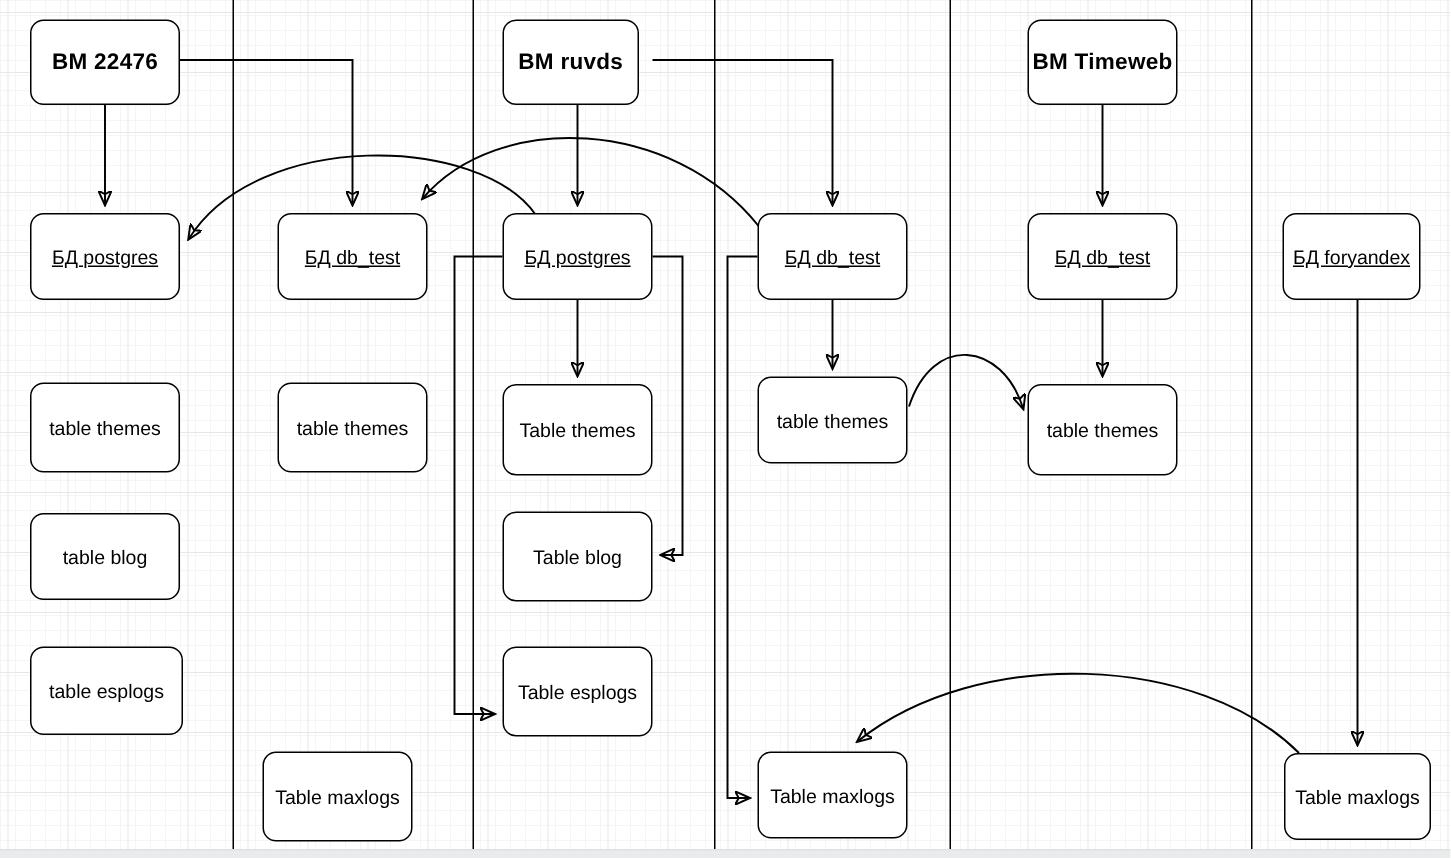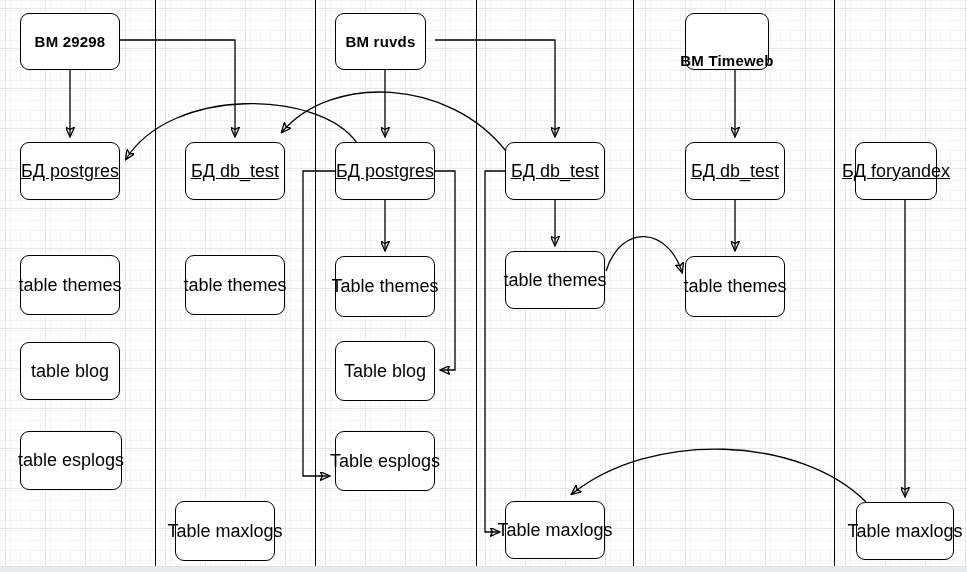--- a/index.html
+++ b/index.html
@@ -20,21 +20,21 @@
   .lane-line{
     position:absolute;top:0;width:0;height:566px;
     border-left:1.5px solid #000;
   }
   .node{
     position:absolute;
     background:#ffffff;
     border:1px solid #000000;
     border-radius:9px;
     display:flex;align-items:center;justify-content:center;
-    font-size:18px;color:#000;
+    font-size:13px;color:#000;
     text-align:center;
     box-sizing:border-box;
     white-space:nowrap;
   }
   .node.bold{font-weight:bold;font-size:15px;letter-spacing:.2px;}
   .node.underline .lbl{text-decoration:underline;}
   #edges{position:absolute;left:0;top:0;pointer-events:none;}
   #edges path{fill:none;stroke:#000;stroke-width:1.3;}
   #scroll-strip{
     position:absolute;left:0;top:566px;width:967px;height:6px;
@@ -72,44 +72,44 @@
   </svg>
   <div id="lane-group">
       <div class="lane-line" style="left: 155px;"></div>
       <div class="lane-line" style="left: 315px;"></div>
       <div class="lane-line" style="left: 476px;"></div>
       <div class="lane-line" style="left: 633px;"></div>
       <div class="lane-line" style="left: 834px;"></div>
     </div>
   <div id="node-group">
       <div class="node bold" style="left: 20px; top: 13px; width: 100px; height: 57px;">
-        <span class="lbl">BM 29298</span>
+        <span class="lbl">BM 22476</span>
       </div>
       <div class="node bold" style="left: 335px; top: 13px; width: 91px; height: 57px;">
         <span class="lbl">BM ruvds</span>
       </div>
-      <div class="node bold" style="left: 685px; top: 13px; width: 84px; height: 57px; align-items: flex-end;">
+      <div class="node bold" style="left: 685px; top: 13px; width: 100px; height: 57px;">
         <span class="lbl">BM Timeweb</span>
       </div>
       <div class="node underline" style="left: 20px; top: 142px; width: 100px; height: 58px;">
         <span class="lbl">БД postgres</span>
       </div>
       <div class="node underline" style="left: 185px; top: 142px; width: 100px; height: 58px;">
         <span class="lbl">БД db_test</span>
       </div>
       <div class="node underline" style="left: 335px; top: 142px; width: 100px; height: 58px;">
         <span class="lbl">БД postgres</span>
       </div>
       <div class="node underline" style="left: 505px; top: 142px; width: 100px; height: 58px;">
         <span class="lbl">БД db_test</span>
       </div>
       <div class="node underline" style="left: 685px; top: 142px; width: 100px; height: 58px;">
         <span class="lbl">БД db_test</span>
       </div>
-      <div class="node underline" style="left: 855px; top: 142px; width: 82px; height: 58px;">
+      <div class="node underline" style="left: 855px; top: 142px; width: 92px; height: 58px;">
         <span class="lbl">БД foryandex</span>
       </div>
       <div class="node" style="left: 20px; top: 255px; width: 100px; height: 60px;">
         <span class="lbl">table themes</span>
       </div>
       <div class="node" style="left: 185px; top: 255px; width: 100px; height: 60px;">
         <span class="lbl">table themes</span>
       </div>
       <div class="node" style="left: 335px; top: 256px; width: 100px; height: 61px;">
         <span class="lbl">Table themes</span>

